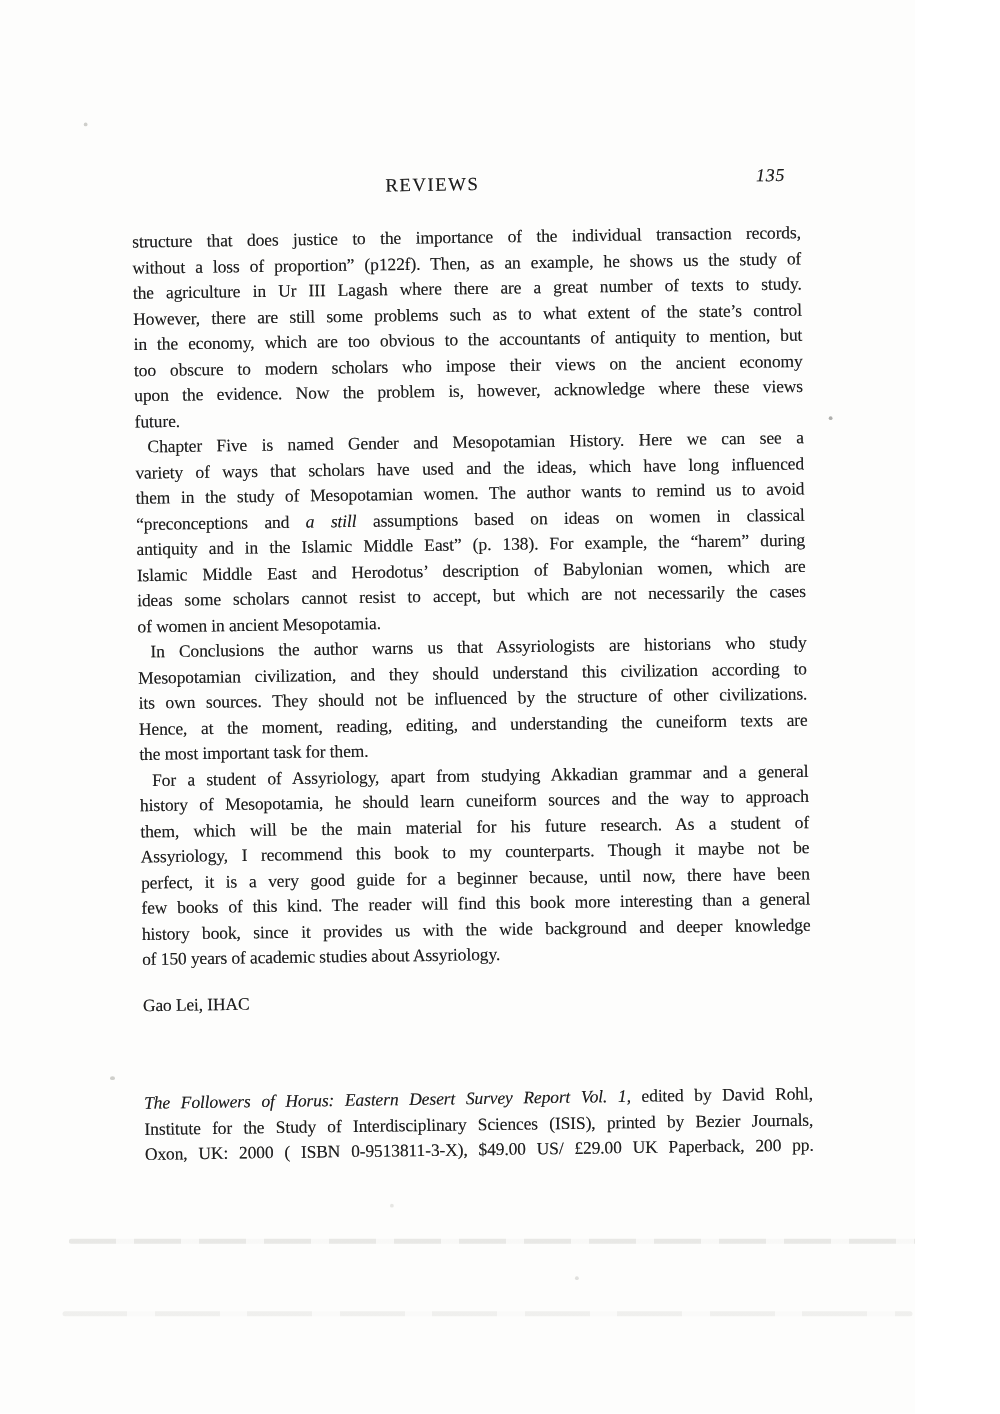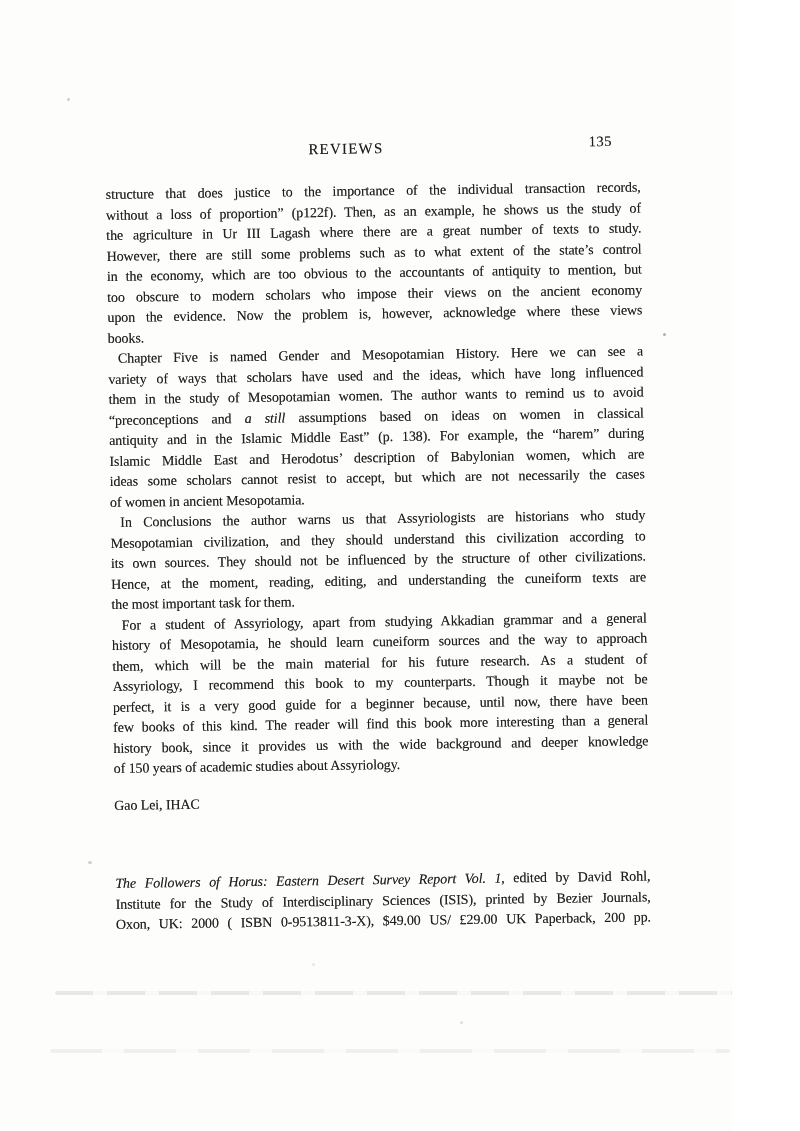--- a/index.html
+++ b/index.html
@@ -37,21 +37,21 @@
     position:absolute; left:105px; top:142px; width:535px;
     transform:rotate(-0.8deg); transform-origin:0 0;
     color:#1f1f1f; font-size:14px; line-height:20.5px; letter-spacing:-0.1px;
     text-shadow:0 0 0.5px rgba(25,25,25,.55);
   }
   .header { position:relative; height:21px; margin-bottom:22px; }
   .title {
     position:absolute; left:45%; transform:translateX(-50%);
     font-size:15px; letter-spacing:1.2px; white-space:nowrap;
   }
-  .pageno { position:absolute; right:28px; top:-4px; font-size:14.5px; letter-spacing:.5px; }
+  .pageno { position:absolute; right:12px; top:-4px; font-size:14.5px; letter-spacing:.5px;font-style:italic; }
 
   .para .line { text-align:justify; }
   .para .line.fill { text-align-last:justify; }
   .para .line.indent { text-indent:10px; }
   .it { font-style:italic; }
 
   .signature { margin-top:16px; }
   .citation { margin-top:58px; }
 </style>
 </head>
@@ -77,21 +77,21 @@
     </div>
 
     <div class="para">
         <div class="line fill"><span>structure that does justice to the importance of the individual transaction records,</span></div>
         <div class="line fill"><span>without a loss of proportion” (p122f). Then, as an example, he shows us the study of</span></div>
         <div class="line fill"><span>the agriculture in Ur III Lagash where there are a great number of texts to study.</span></div>
         <div class="line fill"><span>However, there are still some problems such as to what extent of the state’s control</span></div>
         <div class="line fill"><span>in the economy, which are too obvious to the accountants of antiquity to mention, but</span></div>
         <div class="line fill"><span>too obscure to modern scholars who impose their views on the ancient economy</span></div>
         <div class="line fill"><span>upon the evidence. Now the problem is, however, acknowledge where these views</span></div>
-        <div class="line"><span>books.</span></div>
+        <div class="line"><span>future.</span></div>
       </div>
     <div class="para">
         <div class="line fill indent"><span>Chapter Five is named Gender and Mesopotamian History. Here we can see a</span></div>
         <div class="line fill"><span>variety of ways that scholars have used and the ideas, which have long influenced</span></div>
         <div class="line fill"><span>them in the study of Mesopotamian women. The author wants to remind us to avoid</span></div>
         <div class="line fill"><span>“preconceptions and </span><span class="it">a still</span><span> assumptions based on ideas on women in classical</span></div>
         <div class="line fill"><span>antiquity and in the Islamic Middle East” (p. 138). For example, the “harem” during</span></div>
         <div class="line fill"><span>Islamic Middle East and Herodotus’ description of Babylonian women, which are</span></div>
         <div class="line fill"><span>ideas some scholars cannot resist to accept, but which are not necessarily the cases</span></div>
         <div class="line"><span>of women in ancient Mesopotamia.</span></div>

